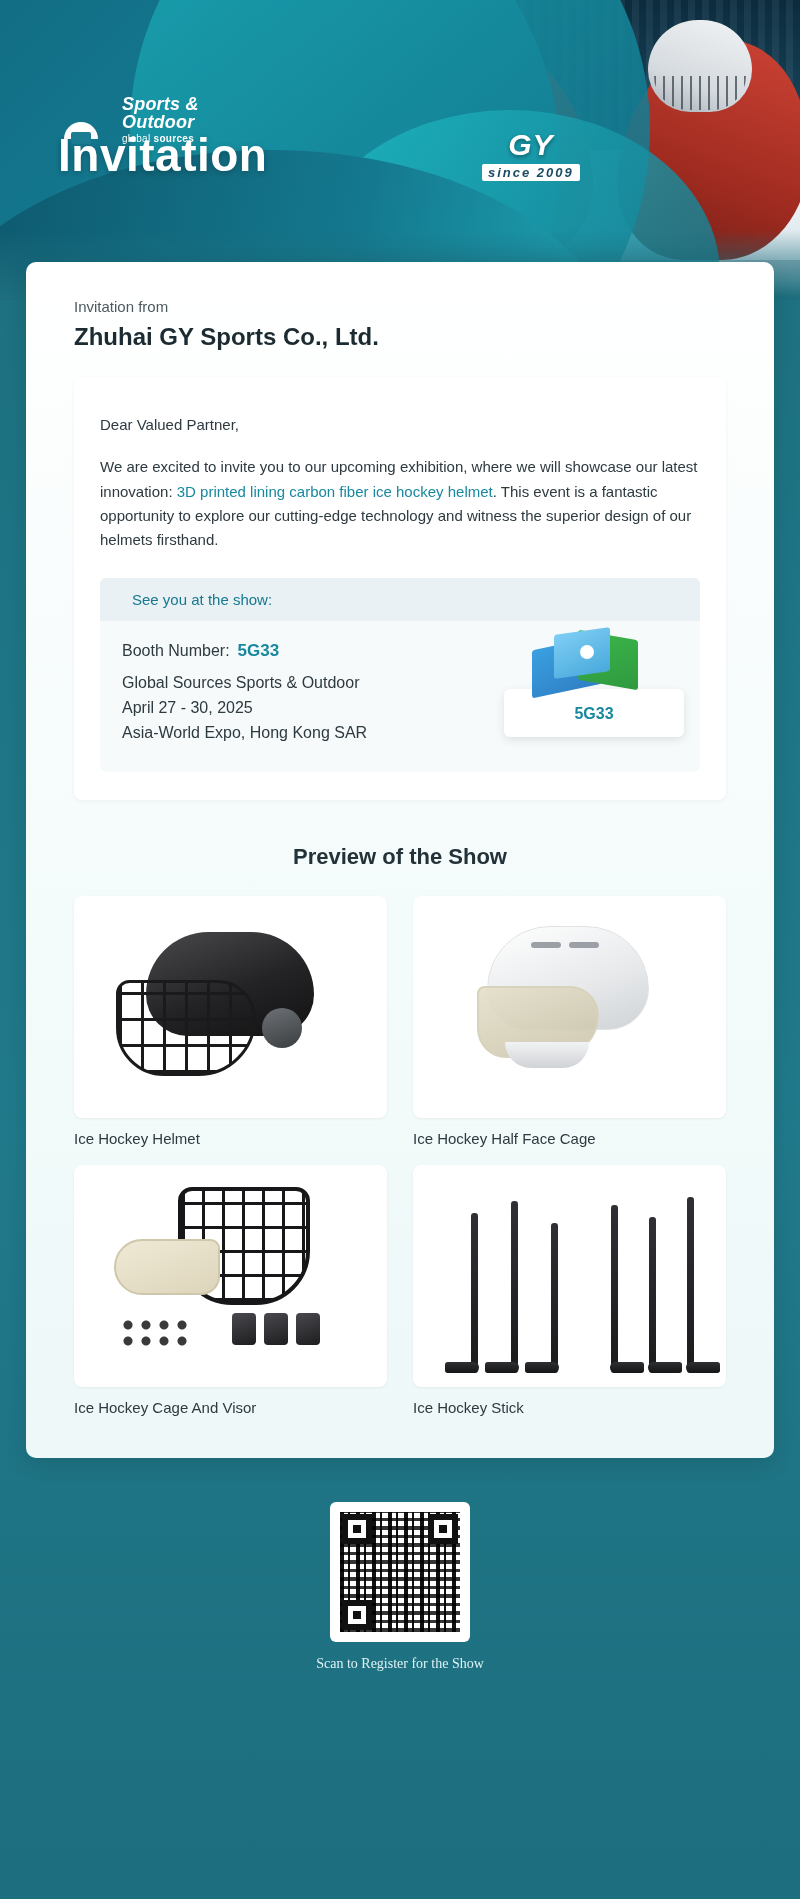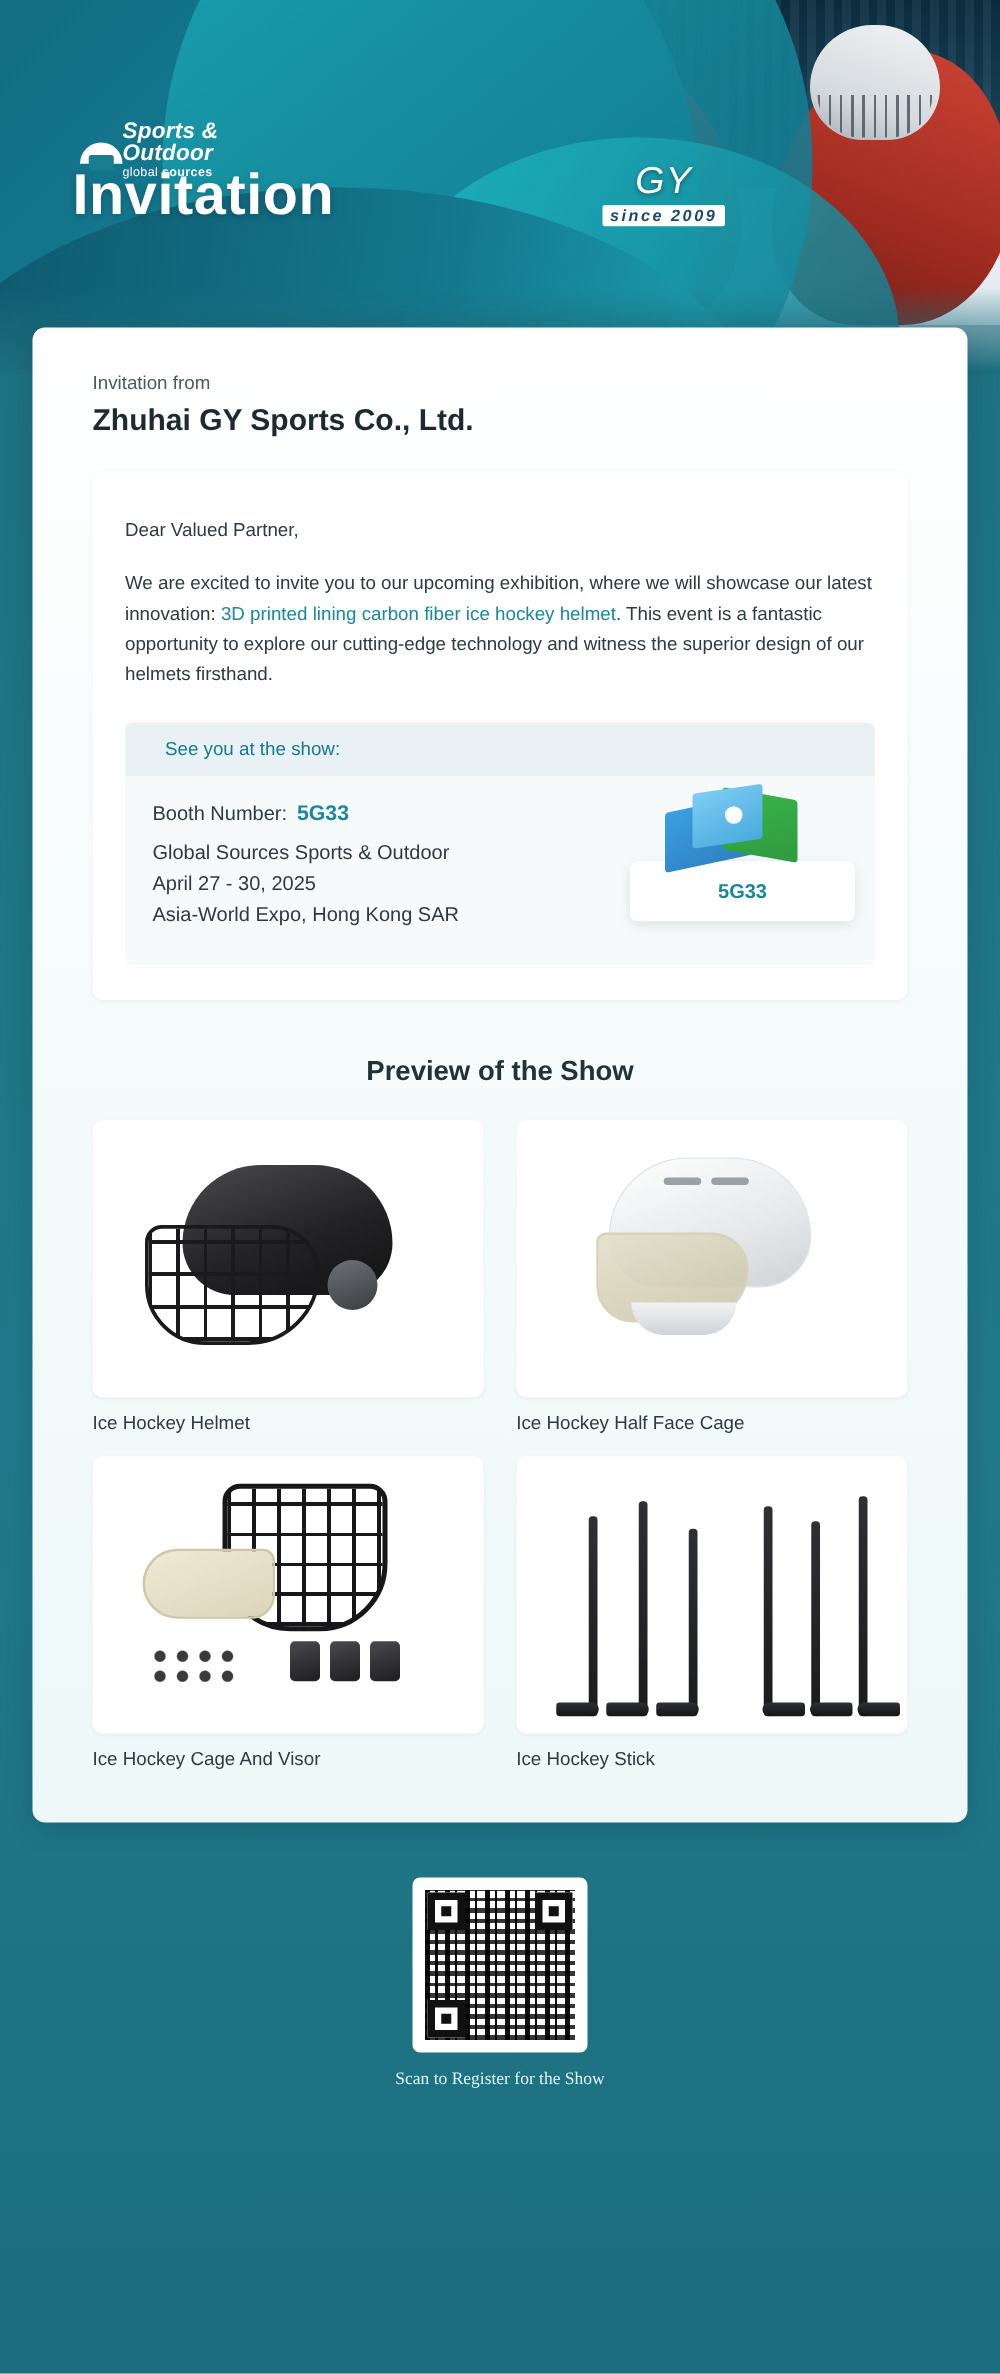--- a/index.html
+++ b/index.html
@@ -118,21 +118,21 @@
     position:absolute; left:0; right:0; bottom:0; height:70px;
     background: linear-gradient(180deg, rgba(22,110,128,0) 0%, #1d6e7e 95%);
   }
 
   .brand {
     position: absolute;
     left: 64px; top: 95px;
     z-index: 6;
     color: #fff;
   }
-  .brand-row { display: flex; align-items: center; gap: 0; }
+  .brand-row { display: flex; align-items: flex-end; gap: 24px; }
   .brand-mark {
     width: 34px; height: 26px;
     position: relative;
     margin-top: 6px;
   }
   .brand-mark::before {
     content:""; position:absolute; left:0; top:4px; width:34px; height:17px;
     border-radius: 17px 17px 0 0;
     background:#fff;
   }
@@ -164,21 +164,21 @@
     text-shadow: 0 2px 6px rgba(0,0,0,.25);
   }
   .gy-logo {
     position: absolute;
     left: 482px; top: 128px;
     z-index: 6;
     text-align: center;
     color: #fff;
   }
   .gy-logo .gy {
-    font-size: 30px; font-weight: 400; font-style: italic; letter-spacing: 1px;
+    font-size: 30px; font-weight: 700; font-style: italic; letter-spacing: 1px;
     text-shadow: 0 2px 4px rgba(0,0,0,.4);
   }
   .gy-logo .since {
     margin-top: 2px;
     font-size: 13px; font-weight: 700; font-style: italic; letter-spacing: 2px;
     background:#fff; color:#1a4d63; border-radius: 2px; padding: 1px 6px;
   }
 
   
   .card {

